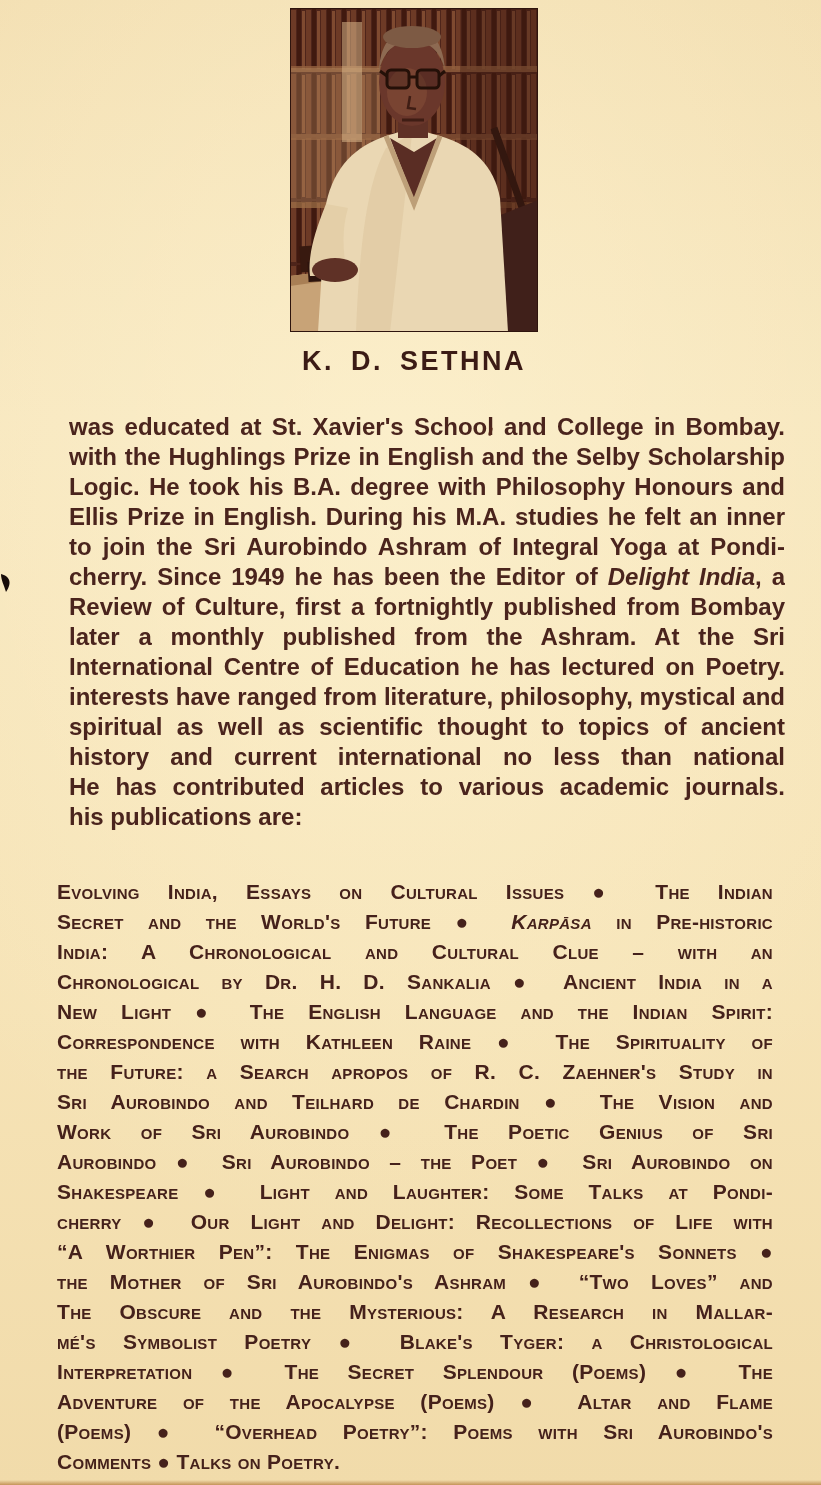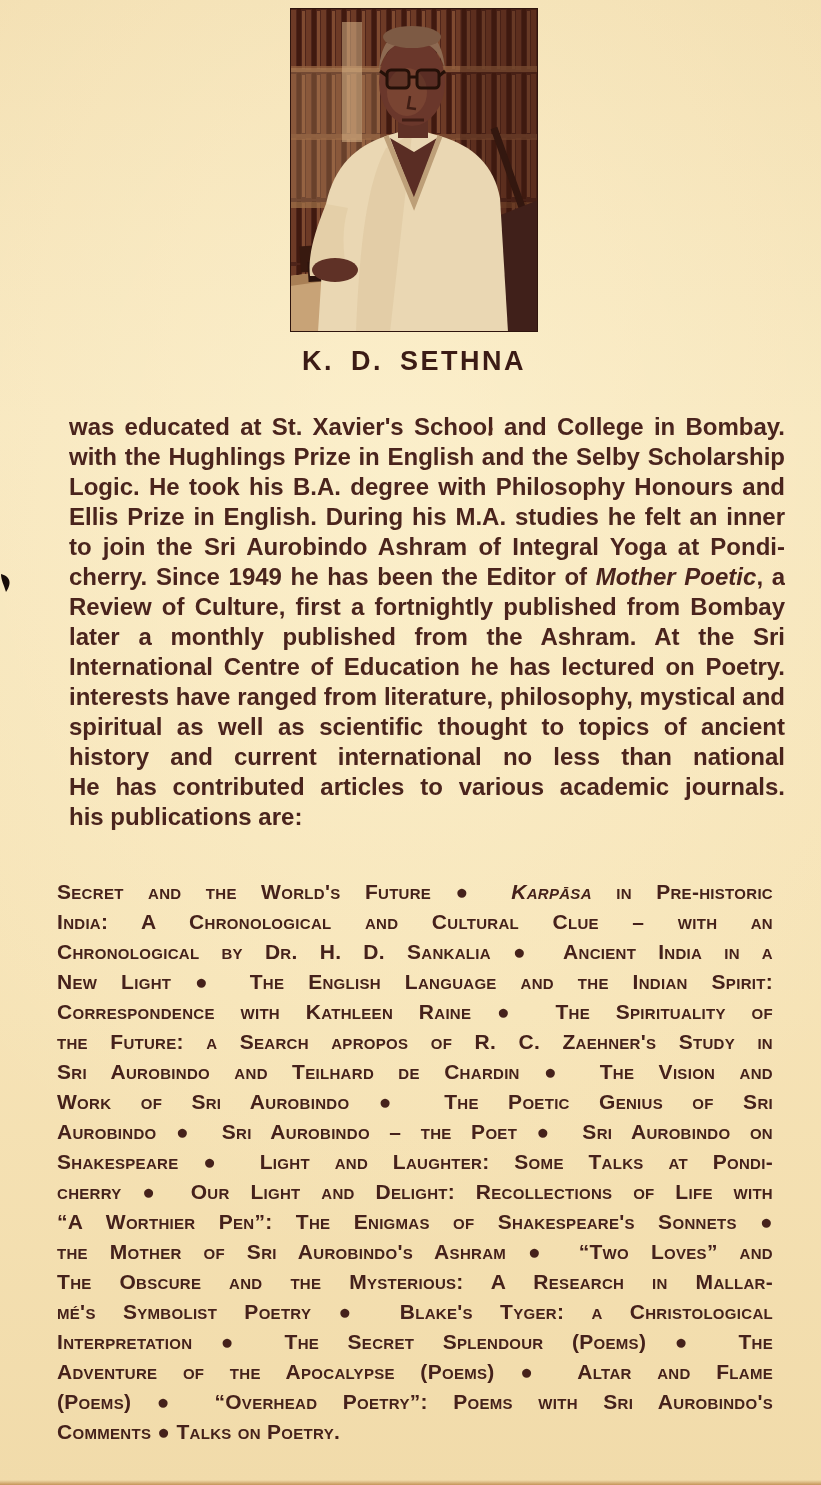--- a/index.html
+++ b/index.html
@@ -103,32 +103,33 @@
   </div>
 
   <div class="caption">K. D. SETHNA</div>
 
   <div class="bio lines">
       <div class="line"><span>was educated at St. Xavier's School and College in Bombay. He</span></div>
       <div class="line"><span>with the Hughlings Prize in English and the Selby Scholarship in</span></div>
       <div class="line"><span>Logic. He took his B.A. degree with Philosophy Honours and the</span></div>
       <div class="line"><span>Ellis Prize in English. During his M.A. studies he felt an inner call</span></div>
       <div class="line"><span>to join the Sri Aurobindo Ashram of Integral Yoga at Pondi-</span></div>
-      <div class="line"><span>cherry. Since 1949 he has been the Editor of </span><span class="it">Mother Poetic</span><span>, a</span></div>
+      <div class="line"><span>cherry. Since 1949 he has been the Editor of </span><span class="it">Delight India</span><span>, a</span></div>
       <div class="line"><span>Review of Culture, first a fortnightly published from Bombay and</span></div>
       <div class="line"><span>later a monthly published from the Ashram. At the Sri Aurobindo</span></div>
       <div class="line"><span>International Centre of Education he has lectured on Poetry. His</span></div>
       <div class="line"><span>interests have ranged from literature, philosophy, mystical and</span></div>
       <div class="line"><span>spiritual as well as scientific thought to topics of ancient Indian</span></div>
       <div class="line"><span>history and current international no less than national questions.</span></div>
       <div class="line"><span>He has contributed articles to various academic journals. Among</span></div>
       <div class="line"><span>his publications are:</span></div>
     </div>
 
   <div class="pubs lines">
+      <div class="line"><span>Evolving India, Essays on Cultural Issues ● The Indian</span></div>
       <div class="line"><span>Secret and the World's Future ● </span><span class="it">Karpāsa</span><span> in Pre-historic</span></div>
       <div class="line"><span>India: A Chronological and Cultural Clue – with an</span></div>
       <div class="line"><span>Chronological by Dr. H. D. Sankalia ● Ancient India in a</span></div>
       <div class="line"><span>New Light ● The English Language and the Indian Spirit:</span></div>
       <div class="line"><span>Correspondence with Kathleen Raine ● The Spirituality of</span></div>
       <div class="line"><span>the Future: a Search apropos of R. C. Zaehner's Study in</span></div>
       <div class="line"><span>Sri Aurobindo and Teilhard de Chardin ● The Vision and</span></div>
       <div class="line"><span>Work of Sri Aurobindo ● The Poetic Genius of Sri</span></div>
       <div class="line"><span>Aurobindo ● Sri Aurobindo – the Poet ● Sri Aurobindo on</span></div>
       <div class="line"><span>Shakespeare ● Light and Laughter: Some Talks at Pondi-</span></div>

